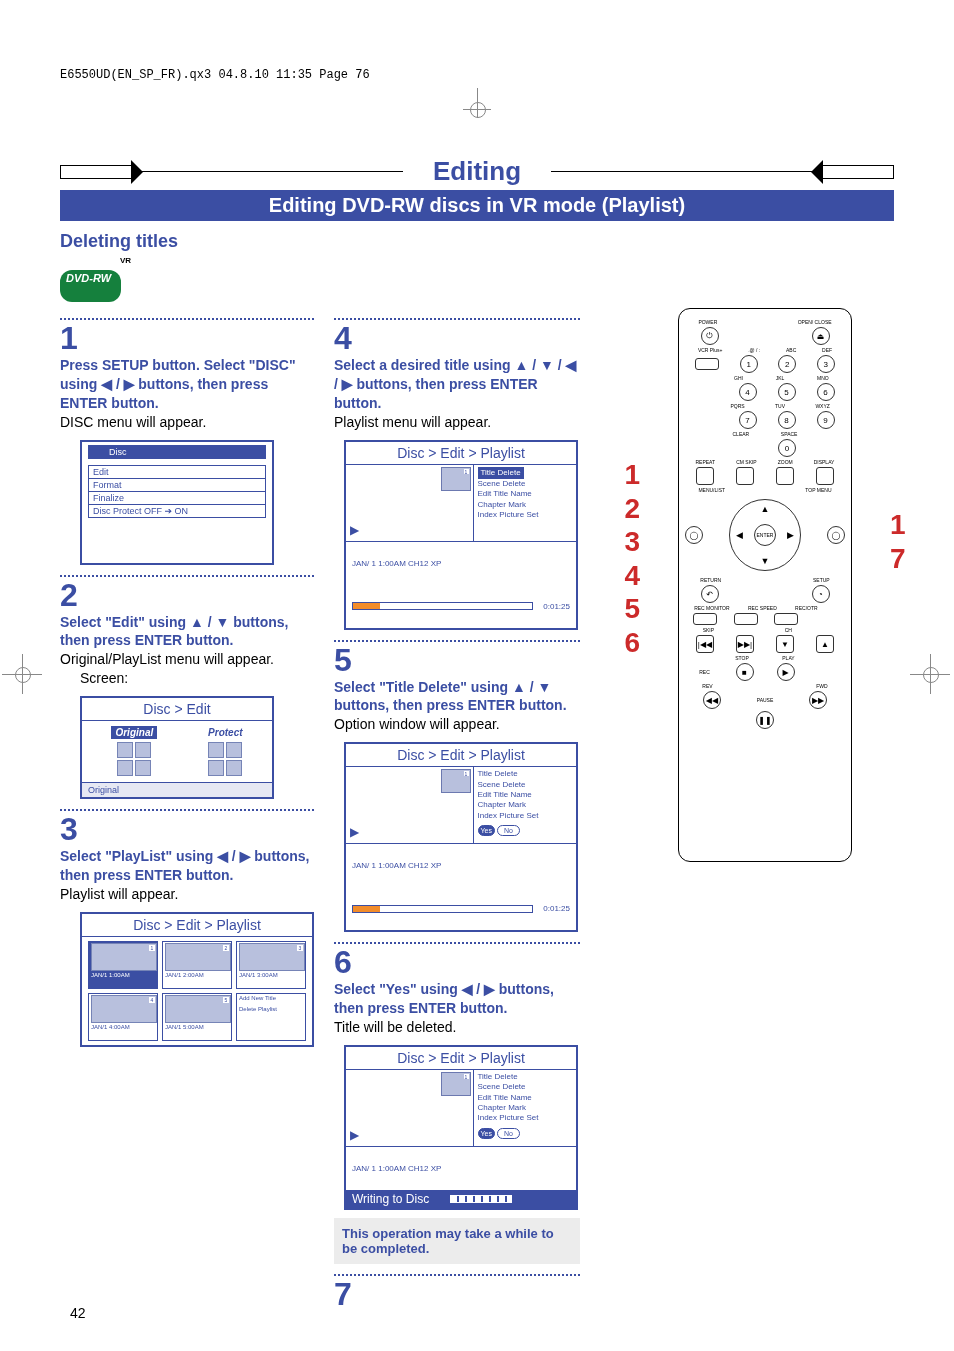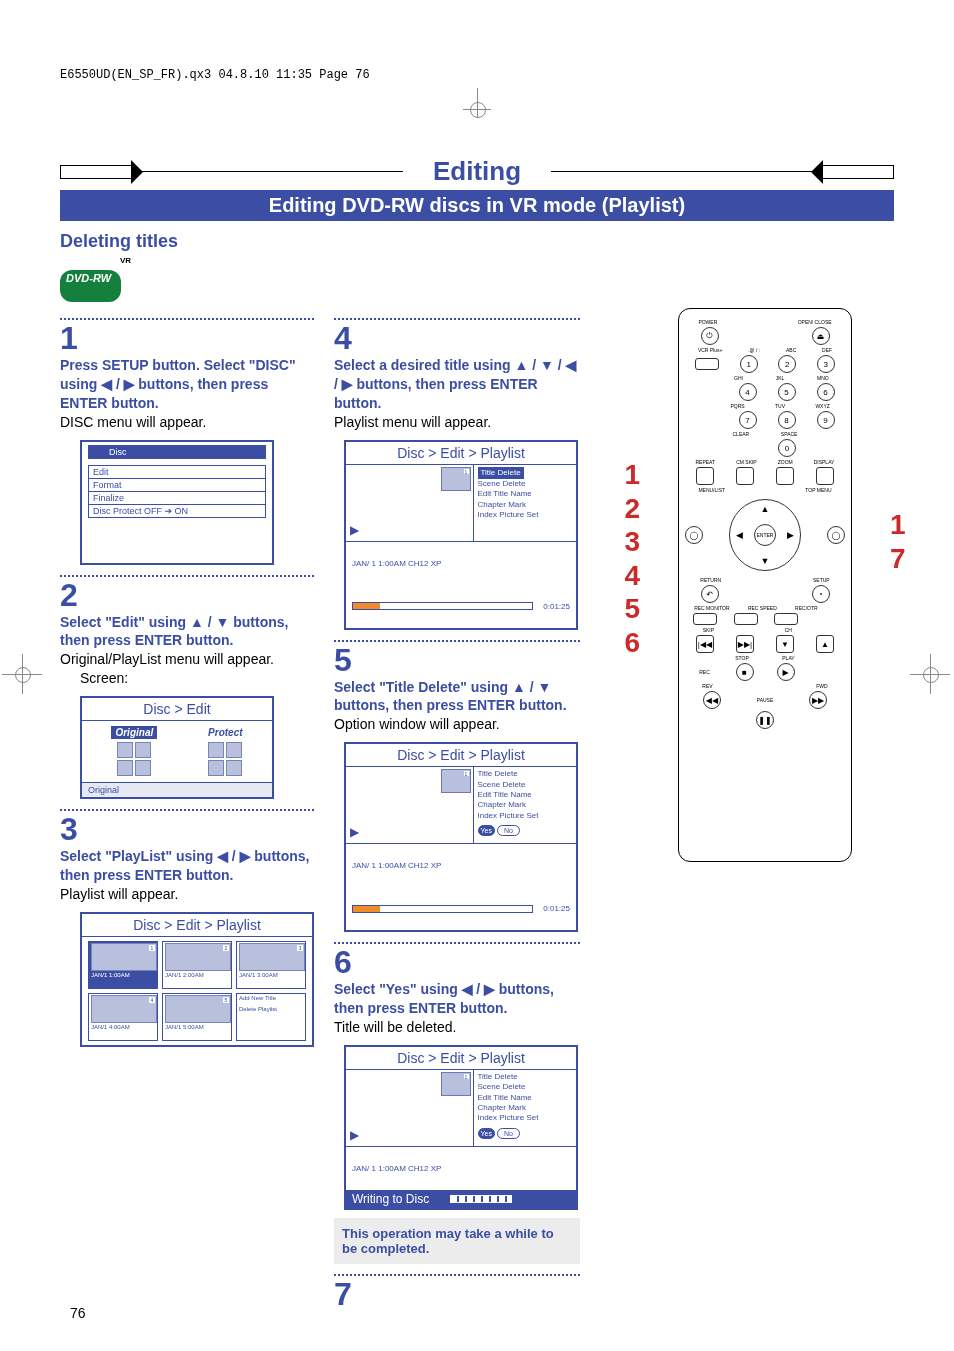--- a/index.html
+++ b/index.html
@@ -739,13 +739,13 @@
 
     <div class="col col5">
       <div class="stepno">1</div>
       <div class="stepno">7</div>
     </div>
 
   </div>
 
 </div>
 
-<div class="page-number">76</div>
+<div class="page-number">42</div>
 
 </body></html>

